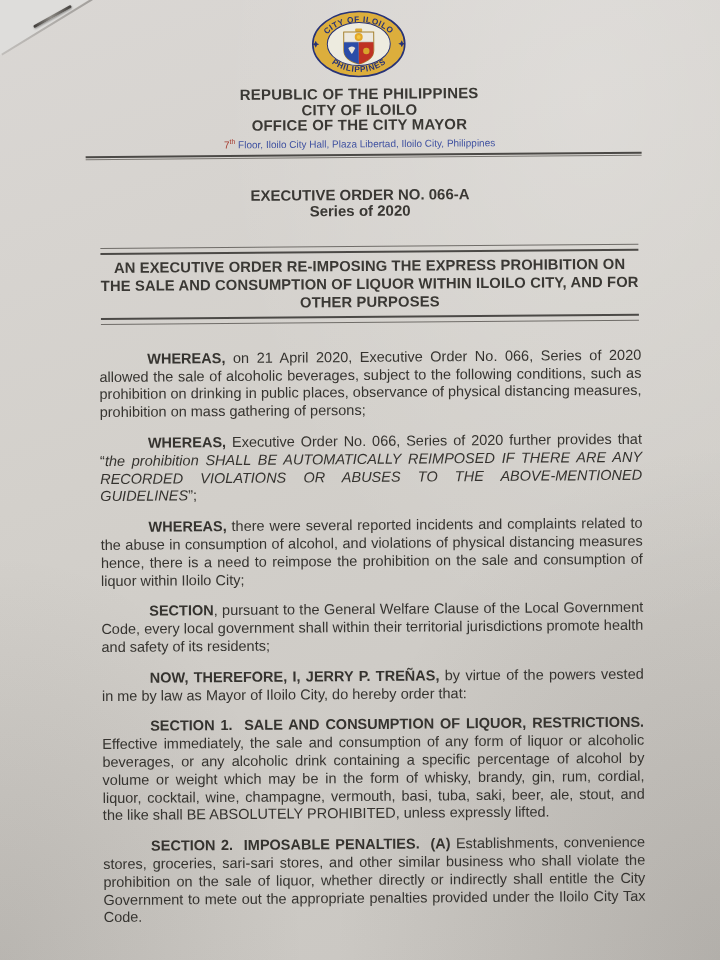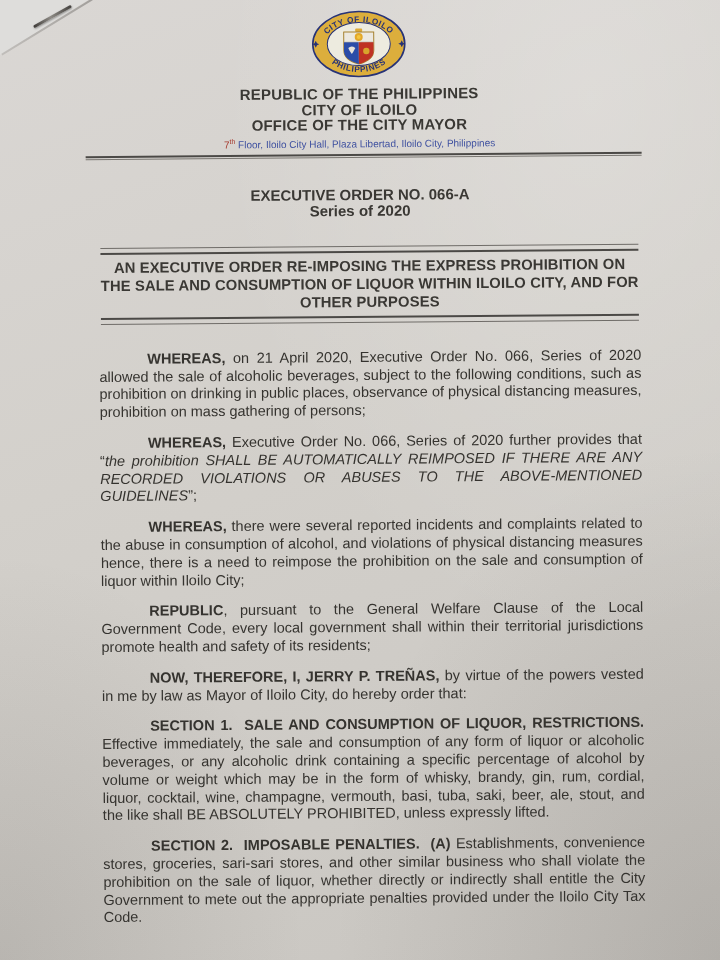--- a/index.html
+++ b/index.html
@@ -145,20 +145,20 @@
     <div class="title-box">
       <div class="rule-top"></div>
       <div class="doc-title">AN EXECUTIVE ORDER RE-IMPOSING THE EXPRESS PROHIBITION ON THE SALE AND CONSUMPTION OF LIQUOR WITHIN ILOILO CITY, AND FOR OTHER PURPOSES</div>
       <div class="rule-bottom"></div>
     </div>
 
     <div class="content">
       <p><span class="b">WHEREAS,</span><span> on 21 April 2020, Executive Order No. 066, Series of 2020 allowed the sale of alcoholic beverages, subject to the following conditions, such as prohibition on drinking in public places, observance of physical distancing measures, prohibition on mass gathering of persons;</span></p>
       <p><span class="b">WHEREAS,</span><span> Executive Order No. 066, Series of 2020 further provides that “</span><span class="i">the prohibition SHALL BE AUTOMATICALLY REIMPOSED IF THERE ARE ANY RECORDED VIOLATIONS OR ABUSES TO THE ABOVE-MENTIONED GUIDELINES</span><span>”;</span></p>
       <p><span class="b">WHEREAS,</span><span> there were several reported incidents and complaints related to the abuse in consumption of alcohol, and violations of physical distancing measures hence, there is a need to reimpose the prohibition on the sale and consumption of liquor within Iloilo City;</span></p>
-      <p><span class="b">REPUBLIC</span><span>, pursuant to the General Welfare Clause of the Local Government Code, every local government shall within their territorial jurisdictions promote health and safety of its residents;</span></p>
+      <p><span class="b">SECTION</span><span>, pursuant to the General Welfare Clause of the Local Government Code, every local government shall within their territorial jurisdictions promote health and safety of its residents;</span></p>
       <p><span class="b">NOW, THEREFORE, I, JERRY P. TREÑAS,</span><span> by virtue of the powers vested in me by law as Mayor of Iloilo City, do hereby order that:</span></p>
       <p><span class="b">SECTION 1.&nbsp; SALE AND CONSUMPTION OF LIQUOR, RESTRICTIONS.</span><span> Effective immediately, the sale and consumption of any form of liquor or alcoholic beverages, or any alcoholic drink containing a specific percentage of alcohol by volume or weight which may be in the form of whisky, brandy, gin, rum, cordial, liquor, cocktail, wine, champagne, vermouth, basi, tuba, saki, beer, ale, stout, and the like shall BE ABSOLUTELY PROHIBITED, unless expressly lifted.</span></p>
       <p><span class="b">SECTION 2.&nbsp; IMPOSABLE PENALTIES.&nbsp; (A)</span><span> Establishments, convenience stores, groceries, sari-sari stores, and other similar business who shall violate the prohibition on the sale of liquor, whether directly or indirectly shall entitle the City Government to mete out the appropriate penalties provided under the Iloilo City Tax Code.</span></p>
     </div>
 
   </div>
 </div>
 
 </body></html>

